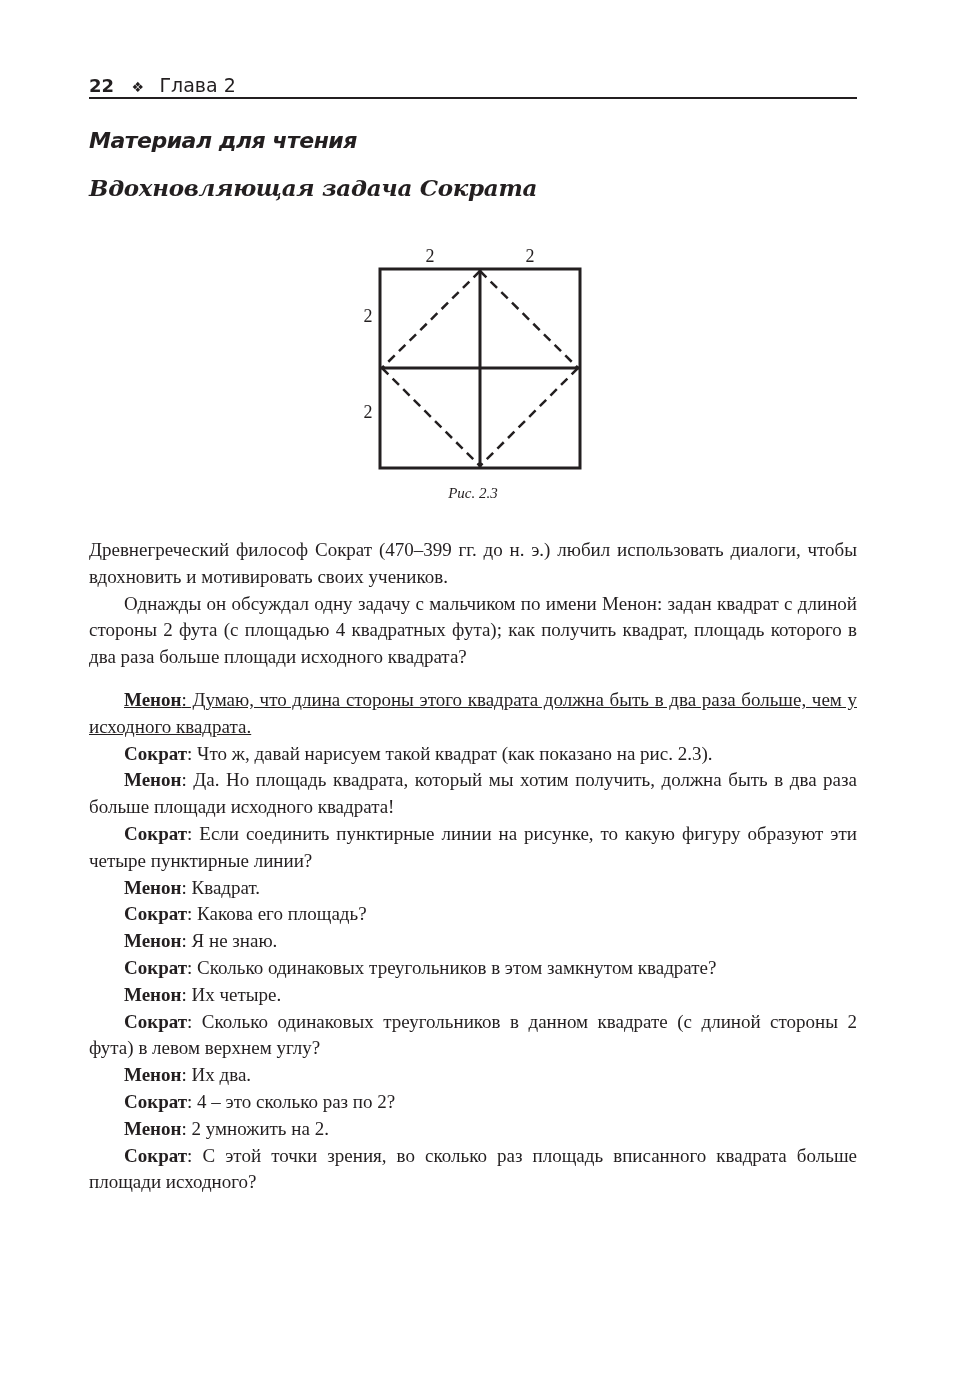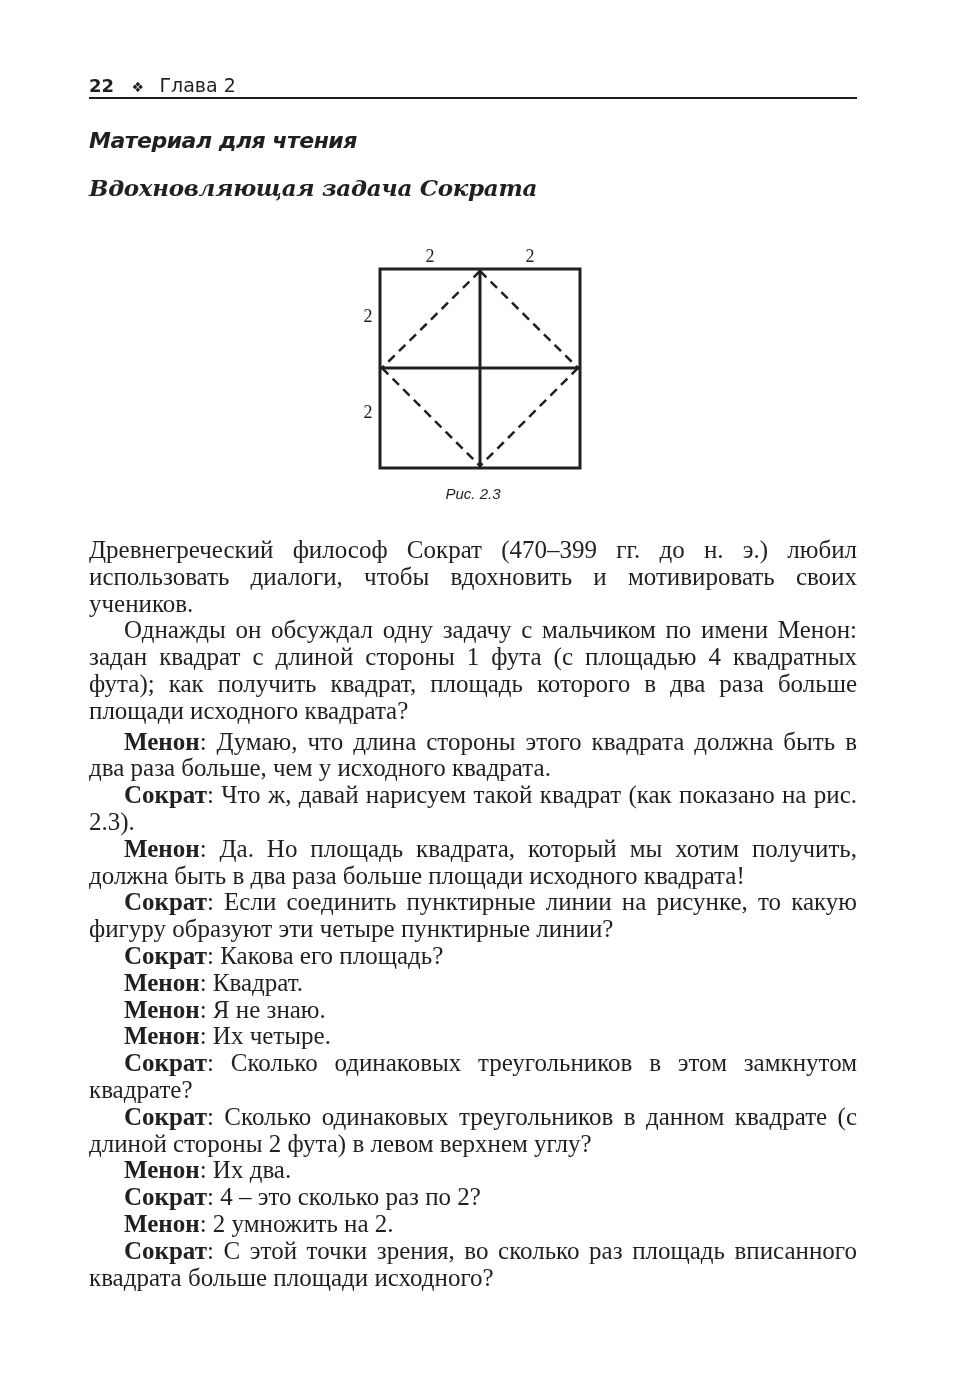--- a/index.html
+++ b/index.html
@@ -11,26 +11,26 @@
   .running-head .orn { margin: 0 10px 0 12px; font-size: 14px; }
   .running-head .ch { font-size: 19px; }
   .head-rule { position: absolute; top: 97px; left: 0; width: 768px; height: 2px; background: #231f20; }
   .h1 { position: absolute; top: 128px; left: 0; font-family: "DejaVu Sans", sans-serif;
     font-style: italic; font-weight: bold; font-size: 22px; letter-spacing: -0.5px; }
   .h2 { position: absolute; top: 174px; left: 0; font-family: "DejaVu Serif", serif;
     font-style: italic; font-weight: bold; font-size: 23px; letter-spacing: -0.3px; text-align: right; }
   .figure { position: absolute; left: 270px; top: 240px; width: 230px; height: 270px; }
   .figure svg { position: absolute; left: 0; top: 0; }
   .caption { position: absolute; top: 485px; left: 0; width: 768px; text-align: center;
-    font-family: Liberation Sans, sans-serif; font-style: italic; font-size: 15px; }
+    font-family: Liberation Serif, serif; font-style: italic; font-size: 15px; }
   .body-text { position: absolute; top: 537px; left: 0; width: 768px;
-    font-family: "Liberation Serif", serif; font-size: 25px; line-height: 26.8px; }
+    font-family: "Liberation Serif", serif; font-size: 19px; line-height: 26.8px; }
   .body-text p { margin: 0; text-align: justify; }
   .body-text p.indent { text-indent: 35px; }
-  .body-text p.gap { margin-top: 4px; }
+  .body-text p.gap { margin-top: 16px; text-decoration: underline; }
   .spk { font-weight: bold; }
 </style>
 </head>
 <body>
 
 <div class="page">
   <div class="running-head">
     <span class="num">22</span>
     <span class="orn">❖</span>
     <span class="ch">Глава 2</span>
@@ -58,30 +58,30 @@
           <line x1="23" y1="128" x2="121" y2="226"></line>
           <line x1="219" y1="128" x2="121" y2="226"></line>
         </g>
       </g>
     </svg>
   </div>
   <div class="caption">Рис. 2.3</div>
 
   <div class="body-text">
     <p>Древнегреческий философ Сократ (470–399 гг. до н. э.) любил использовать диалоги, чтобы вдохновить и мотивировать своих учеников.</p>
-    <p class="indent">Однажды он обсуждал одну задачу с мальчиком по имени Менон: задан квадрат с длиной стороны 1 фута (с площадью 4 квадратных фута); как получить квадрат, площадь которого в два раза больше площади исходного квадрата?</p>
+    <p class="indent">Однажды он обсуждал одну задачу с мальчиком по имени Менон: задан квадрат с длиной стороны 2 фута (с площадью 4 квадратных фута); как получить квадрат, площадь которого в два раза больше площади исходного квадрата?</p>
 
     <p class="indent gap"><span class="spk">Менон</span><span>: Думаю, что длина стороны этого квадрата должна быть в два раза больше, чем у исходного квадрата.</span></p>
     <p class="indent"><span class="spk">Сократ</span><span>: Что ж, давай нарисуем такой квадрат (как показано на рис. 2.3).</span></p>
     <p class="indent"><span class="spk">Менон</span><span>: Да. Но площадь квадрата, который мы хотим получить, должна быть в два раза больше площади исходного квадрата!</span></p>
     <p class="indent"><span class="spk">Сократ</span><span>: Если соединить пунктирные линии на рисунке, то какую фигуру образуют эти четыре пунктирные линии?</span></p>
+    <p class="indent"><span class="spk">Менон</span><span>: Квадрат.</span></p>
     <p class="indent"><span class="spk">Сократ</span><span>: Какова его площадь?</span></p>
-    <p class="indent"><span class="spk">Менон</span><span>: Квадрат.</span></p>
     <p class="indent"><span class="spk">Менон</span><span>: Я не знаю.</span></p>
+    <p class="indent"><span class="spk">Сократ</span><span>: Сколько одинаковых треугольников в этом замкнутом квадрате?</span></p>
     <p class="indent"><span class="spk">Менон</span><span>: Их четыре.</span></p>
-    <p class="indent"><span class="spk">Сократ</span><span>: Сколько одинаковых треугольников в этом замкнутом квадрате?</span></p>
     <p class="indent"><span class="spk">Сократ</span><span>: Сколько одинаковых треугольников в данном квадрате (с длиной стороны 2 фута) в левом верхнем углу?</span></p>
     <p class="indent"><span class="spk">Менон</span><span>: Их два.</span></p>
     <p class="indent"><span class="spk">Сократ</span><span>: 4 – это сколько раз по 2?</span></p>
     <p class="indent"><span class="spk">Менон</span><span>: 2 умножить на 2.</span></p>
     <p class="indent"><span class="spk">Сократ</span><span>: С этой точки зрения, во сколько раз площадь вписанного квадрата больше площади исходного?</span></p>
   </div>
 </div>
 
 </body></html>

